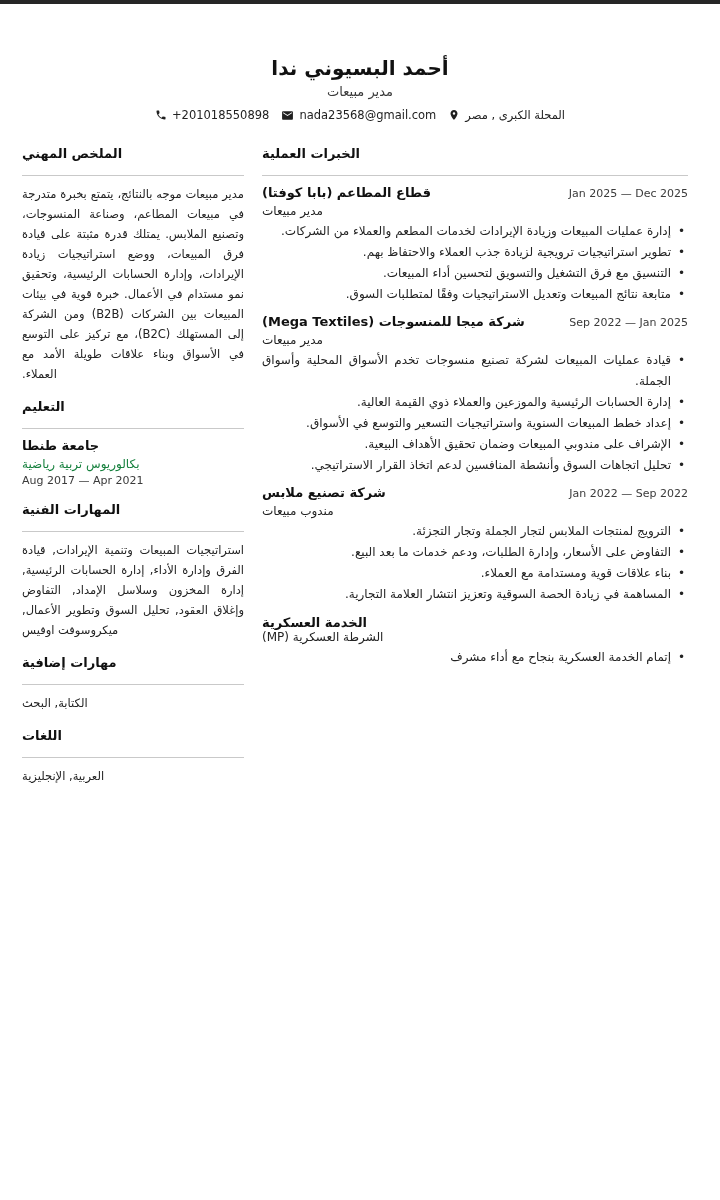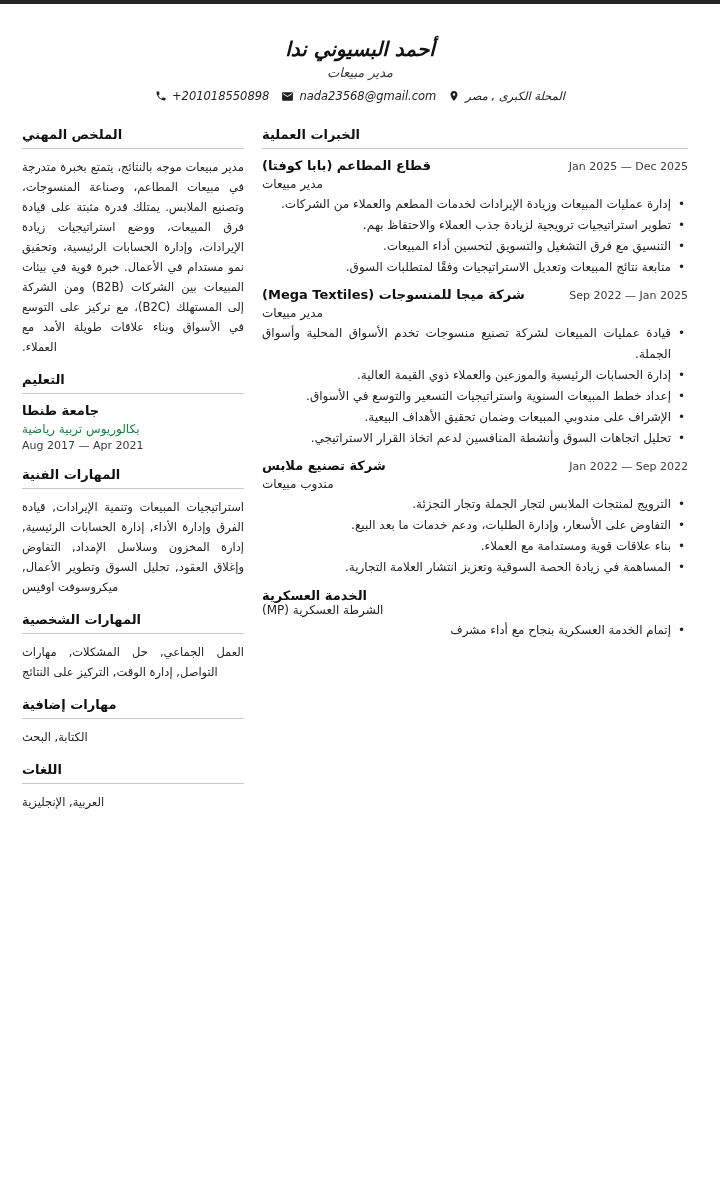--- a/index.html
+++ b/index.html
@@ -12,21 +12,21 @@
     color: #1f1f1f;
     position: relative;
     overflow: hidden;
   }
   .topbar {
     height: 4px;
     width: 100%;
     background: #262626;
   }
   
-  .header { text-align: center; padding-top: 33px; font-style: italic; }
+  .header { text-align: center; padding-top: 52px; }
   .header .name {
     font-size: 20px;
     font-weight: bold;
     color: #111111;
     direction: rtl;
   }
   .header .job-title {
     font-size: 13px;
     color: #3a3a3a;
     margin-top: 4px;
@@ -53,21 +53,21 @@
   }
   .sidebar { width: 222px; flex: 0 0 222px; }
   .main { flex: 1; min-width: 0; }
   
   .sec-heading {
     font-size: 13px;
     font-weight: bold;
     color: #111111;
     direction: rtl;
     text-align: left;
-    padding-bottom: 6px;
+    padding-bottom: 14px;
     border-bottom: 1px solid #c9c9c9;
   }
   .side-section { margin-bottom: 15px; }
   .side-text {
     margin-top: 8px;
     font-size: 11.5px;
     line-height: 1.74;
     color: #232323;
     direction: rtl;
     text-align: justify;
@@ -202,24 +202,20 @@
       <div class="side-line edu-school">جامعة طنطا</div>
       <div class="side-line edu-degree">بكالوريوس تربية رياضية</div>
       <div class="edu-dates">Aug 2017 — Apr 2021</div>
     </section>
 
     <section class="side-section">
       <div class="sec-heading">المهارات الفنية</div>
       <p class="side-text">استراتيجيات المبيعات وتنمية الإيرادات, قيادة الفرق وإدارة الأداء, إدارة الحسابات الرئيسية, إدارة المخزون وسلاسل الإمداد, التفاوض وإغلاق العقود, تحليل السوق وتطوير الأعمال, ميكروسوفت اوفيس</p>
     </section>
 
-    <section class="side-section">
-      <div class="sec-heading">المهارات الشخصية</div>
-      <p class="side-text">العمل الجماعي, حل المشكلات, مهارات التواصل, إدارة الوقت, التركيز على النتائج</p>
-    </section>
 
     <section class="side-section">
       <div class="sec-heading">مهارات إضافية</div>
       <p class="side-text">الكتابة, البحث</p>
     </section>
 
     <section class="side-section">
       <div class="sec-heading">اللغات</div>
       <p class="side-text">العربية, الإنجليزية</p>
     </section>

